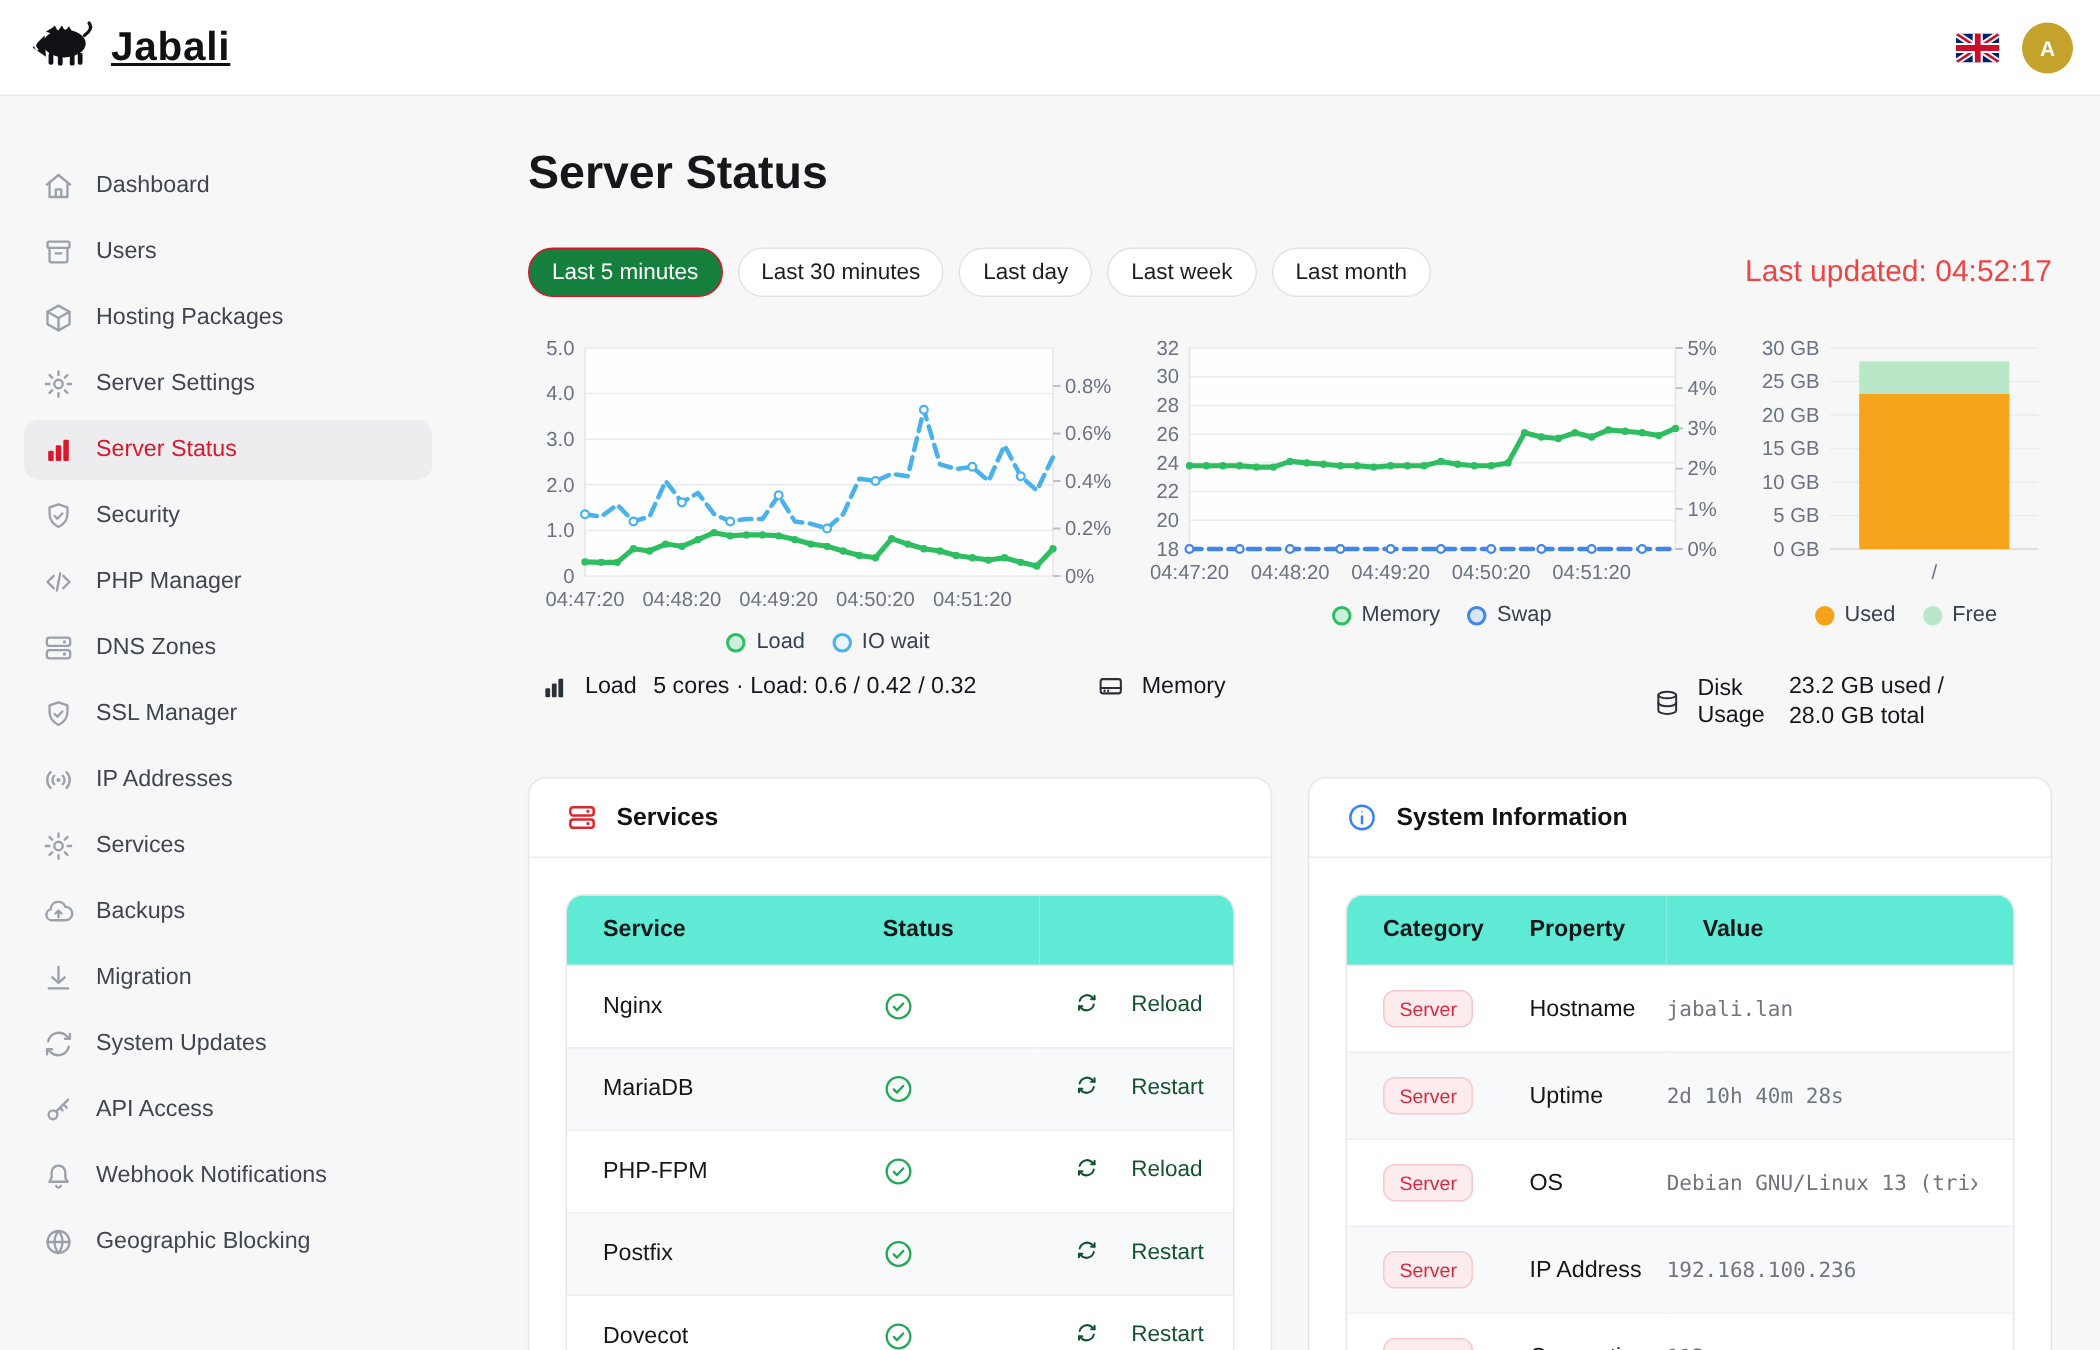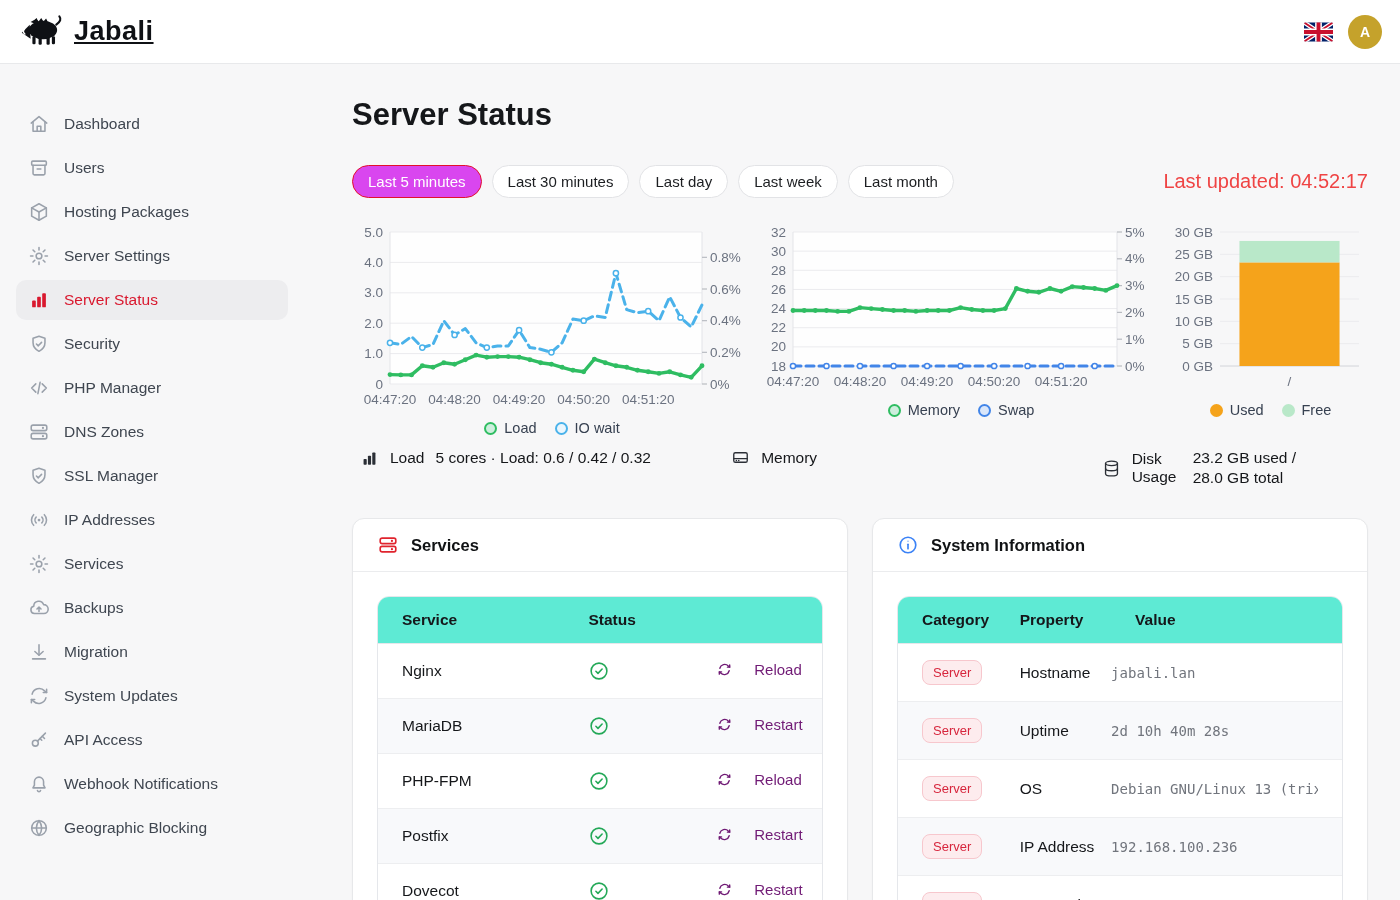--- a/index.html
+++ b/index.html
@@ -26,21 +26,21 @@
   .side-item.active{background:#ededef;color:#d9182e;font-weight:400;}
   .side-item.active .side-ico{color:#d9182e;}
   .side-ico svg{width:22px;height:22px;}
 
   .main{flex:1;padding:32px 32px 0 48px;box-sizing:border-box;overflow:hidden;}
   h1.page-title{margin:0;font-size:31px;line-height:38px;font-weight:700;color:#15171a;}
 
   .controls{margin-top:31px;display:flex;align-items:center;gap:10px;}
   .range-btn{height:33px;padding:0 15px;border-radius:17px;border:1px solid #e2e3e6;background:#fff;
              color:#1c1e21;font-size:15px;font-family:inherit;cursor:pointer;white-space:nowrap;}
-  .range-btn.active{background:#d946ef;border-color:#e3102d;color:#fff;}
+  .range-btn.active{background:#15803d;border-color:#e3102d;color:#fff;}
   .last-updated{margin-left:auto;font-size:20px;color:#ef4444;}
 
   .charts{margin-top:24px;display:flex;gap:3px;}
   .chart-col{display:flex;flex-direction:column;align-items:center;}
   .legend{display:flex;gap:18px;margin-top:8px;align-items:center;}
   .legend-item{display:flex;align-items:center;gap:7px;font-size:14.5px;color:#374151;}
   .legend-dot{width:13px;height:13px;border-radius:50%;box-sizing:border-box;}
 
   .stats{margin-top:12px;display:flex;gap:3px;align-items:flex-start;}
   .stat{display:flex;align-items:center;gap:11px;font-size:15.5px;color:#15171a;box-sizing:border-box;}
@@ -55,21 +55,21 @@
   .card-title{font-size:16.5px;font-weight:700;color:#101214;}
   .card-body{padding:24px;}
   .table-wrap{border:1px solid #e5e7eb;border-radius:12px;overflow:hidden;}
   table{width:100%;border-collapse:separate;border-spacing:0;font-size:15.5px;table-layout:fixed;}
   th{background:#5eead4;text-align:left;font-weight:700;padding:14px 24px;color:#15171a;
      border-bottom:1px solid #e5e7eb;}
   td{padding:16px 24px;color:#15171a;vertical-align:middle;}
   tbody tr:nth-child(even) td{background:#f8f9fb;}
   tbody tr + tr td{border-top:1px solid #edeef0;}
   td.action{text-align:right;}
-  .action-link{color:#701a75;font-size:15px;display:inline-flex;align-items:center;gap:22px;cursor:pointer;text-decoration:none;}
+  .action-link{color:#14532d;font-size:15px;display:inline-flex;gap:22px;cursor:pointer;text-decoration:none;}
   .badge{display:inline-block;padding:3px 10px;border-radius:8px;background:#fdecee;color:#d7263d;
          border:1px solid #f7c7cd;font-size:13px;line-height:17px;}
   .mono-val{font-family:"DejaVu Sans Mono","Liberation Mono",monospace;font-size:14px;color:#71757d;
             white-space:nowrap;overflow:hidden;display:block;}
   .prop-cell{white-space:nowrap;overflow:hidden;}
 </style>
 </head>
 <body>
 
 <div class="app">

